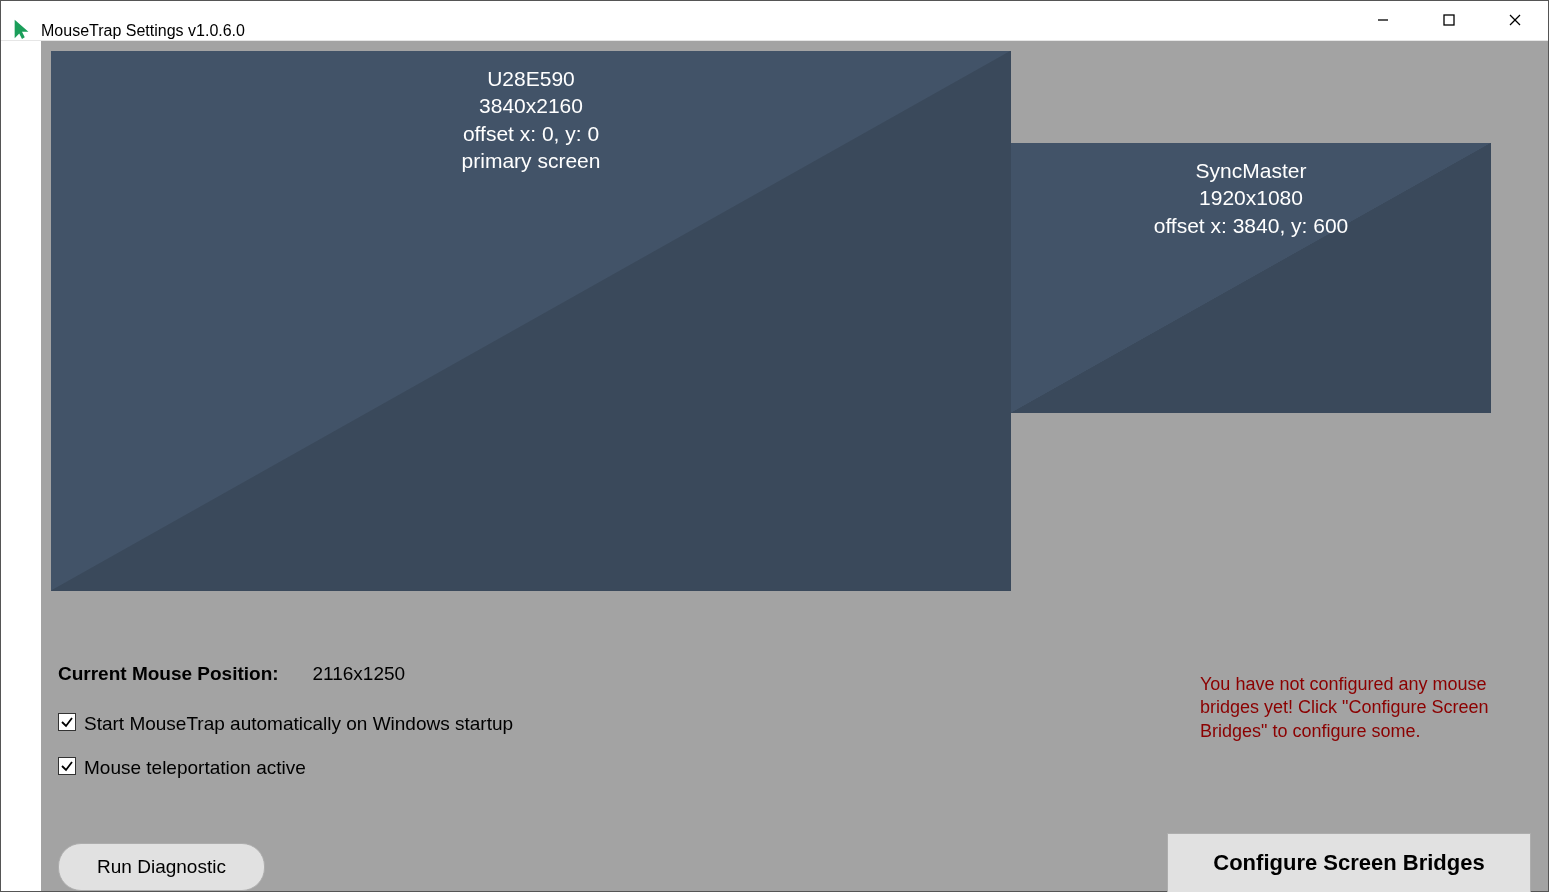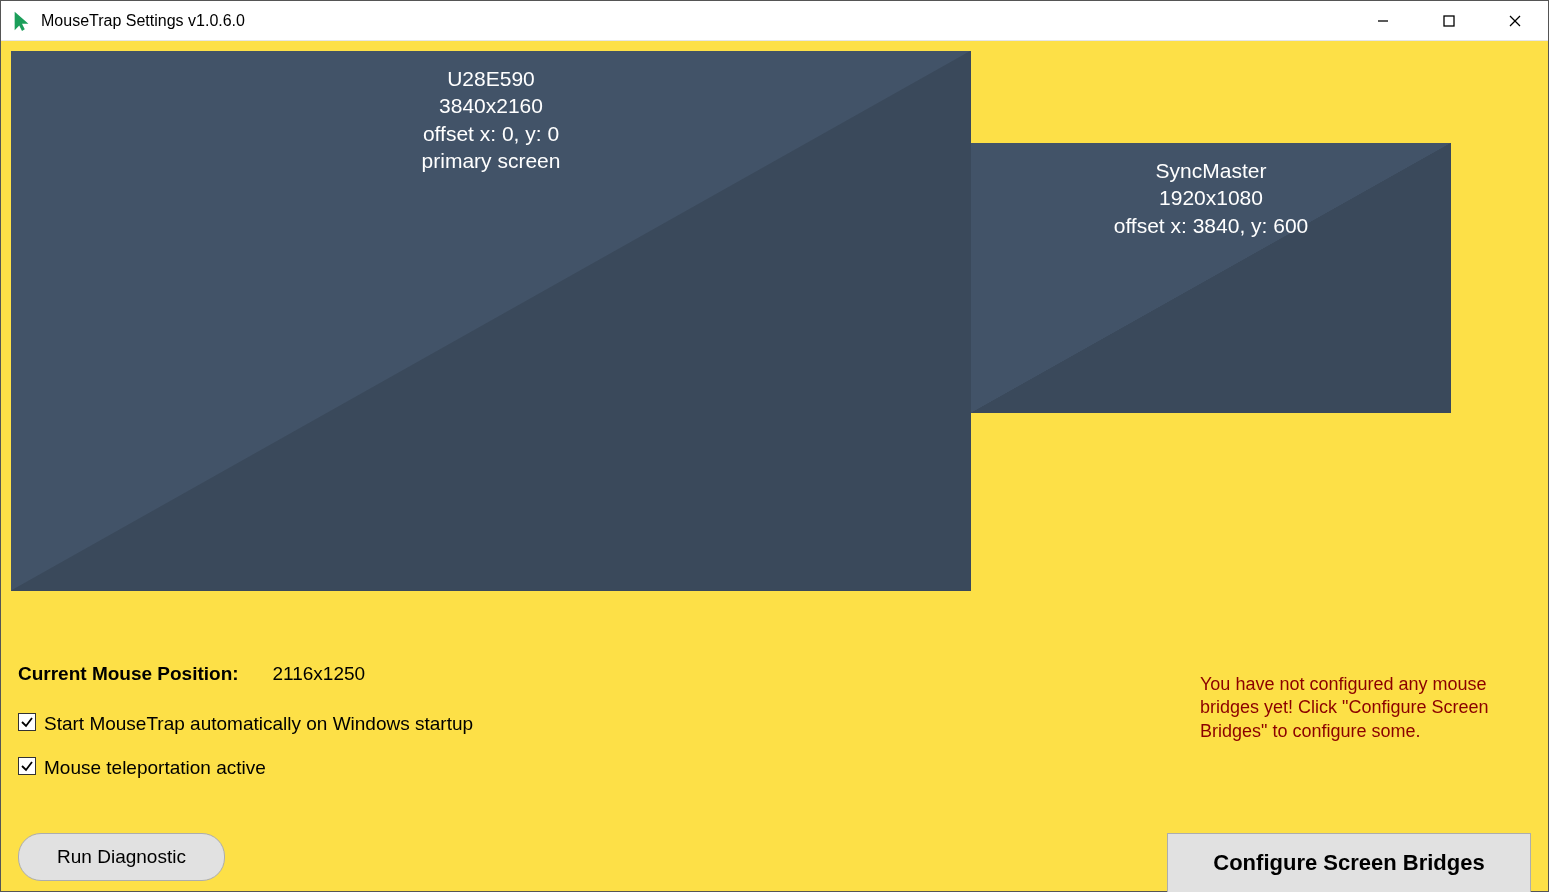--- a/index.html
+++ b/index.html
@@ -1,39 +1,39 @@
 <!DOCTYPE html>
 <html><head>
   <meta charset="utf-8">
   <style>
     * { box-sizing: border-box; margin: 0; padding: 0; }
     html, body { width: 1549px; height: 892px; overflow: hidden; font-family: "Segoe UI", Arial, sans-serif; }
     .window { width: 100%; height: 100%; background: #fff; border: 1px solid #555; display: flex; flex-direction: column; }
-    .titlebar { height: 40px; display: flex; align-items: center; background: #fff; border-bottom: 1px solid #e6e6e6; }
+    .titlebar { height: 40px; display: flex; align-items: flex-end; background: #fff; border-bottom: 1px solid #e6e6e6; }
     .titlebar .icon { width: 22px; height: 22px; margin: 0 8px 0 10px; }
     .titlebar .title { font-size: 16px; color: #000; }
     .win-controls { margin-left: auto; display: flex; }
     .win-controls .ctrl { width: 66px; height: 40px; display: flex; align-items: center; justify-content: center; cursor: pointer; }
     .win-controls .ctrl svg { pointer-events: none; }
-    .content { flex: 1; position: relative; background: #fde047; }
+    .content { flex: 1; position: relative; background: #a3a3a3; margin-left: 40px; }
     .monitor-area { position: absolute; left: 10px; top: 10px; width: 1528px; height: 580px; }
     .monitor { position: absolute; color: #fff; text-align: center; font-size: 21px; line-height: 1.3; padding-top: 14px; }
     .monitor.primary { left: 0; top: 0; width: 960px; height: 540px; background: linear-gradient(to bottom right, #425368 0%, #425368 49.9%, #3a495b 50%, #3a495b 100%); }
     .monitor.secondary { left: 960px; top: 92px; width: 480px; height: 270px; background: linear-gradient(to bottom right, #425368 0%, #425368 49.9%, #3a495b 50%, #3a495b 100%); }
     .monitor span { display: block; }
     .bottom { position: absolute; left: 0; right: 0; top: 612px; padding: 10px 17px 17px 17px; }
     .row-pos { margin-bottom: 28px; }
     .lbl-pos { font-size: 19px; font-weight: 700; color: #000; display: inline-block; width: 250px; }
     .val-pos { font-size: 19px; color: #000; }
     .chk-row { margin-bottom: 22px; display: flex; align-items: flex-start; }
     .chk { width: 18px; height: 18px; border: 1px solid #333; background: #fff; display: inline-flex; align-items: center; justify-content: center; margin-right: 8px; cursor: pointer; }
     .chk svg { stroke: #000; }
     .chk-label { font-size: 19px; color: #000; cursor: pointer; }
     .btn { border: 1px solid #adadad; background: #e1e1e1; font-size: 19px; font-family: inherit; cursor: pointer; }
-    .btn-diag { width: 207px; height: 48px; position: absolute; left: 17px; top: 180px; border-radius: 23px; }
+    .btn-diag { width: 207px; height: 48px; position: absolute; left: 17px; top: 190px; border-radius: 23px; }
     .btn-config { width: 364px; height: 60px; position: absolute; right: 17px; top: 180px; font-size: 22px; font-weight: 600; }
     .warn { position: absolute; right: 4px; top: 20px; width: 344px; font-size: 18px; color: #8b0000; line-height: 1.3; }
   </style>
 </head>
 <body>
 
 <div class="window">
   <div class="titlebar">
     <div class="icon">
       <svg viewBox="0 0 24 24" width="22" height="22">

